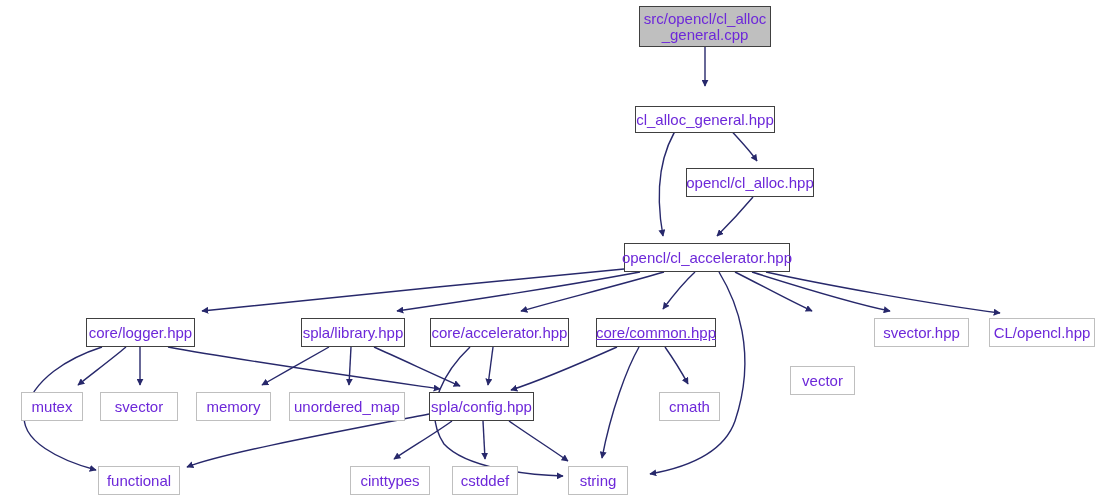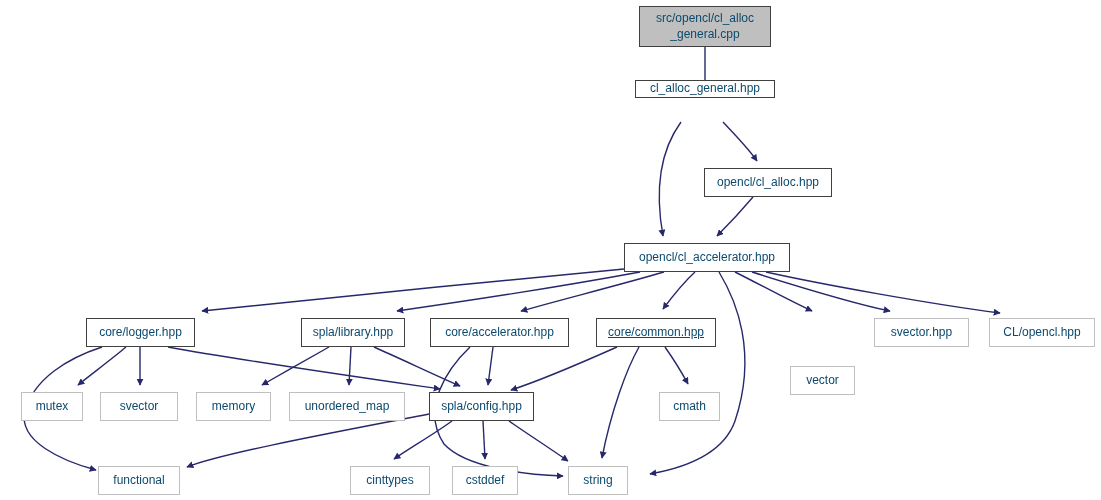--- a/index.html
+++ b/index.html
@@ -32,23 +32,23 @@
     width: 1101px;
     height: 500px;
   }
   .node {
     position: absolute;
     box-sizing: border-box;
     display: flex;
     align-items: center;
     justify-content: center;
     text-align: center;
-    font-size: 12px;
+    font-size: 15px;
     line-height: 15.5px;
-    color: #0c4a6e;
+    color: #6d28d9;
     background: #ffffff;
     border: 1px solid #bfbfbf;
     white-space: pre-line;
     letter-spacing: 0px;
   }
   .node.local {
     border: 1px solid #404040;
   }
   .node.root {
     background: #bfbfbf;
@@ -94,22 +94,22 @@
         <path d="M429,414 C358,428 225,452 187,467" fill="none" stroke="#27286b" stroke-width="1.4" marker-end="url(#arrowhead)"></path>
         <path d="M452,421 C434,434 410,448 394,459" fill="none" stroke="#27286b" stroke-width="1.4" marker-end="url(#arrowhead)"></path>
         <path d="M483,421 L485,459" fill="none" stroke="#27286b" stroke-width="1.4" marker-end="url(#arrowhead)"></path>
         <path d="M509,421 C526,433 551,449 568,461" fill="none" stroke="#27286b" stroke-width="1.4" marker-end="url(#arrowhead)"></path>
       </g>
   </svg>
 
   <div id="node-layer">
       <div class="node root" style="left: 639px; top: 6px; width: 132px; height: 41px;">src/opencl/cl_alloc
 _general.cpp</div>
-      <div class="node local" style="left: 635px; top: 80px; width: 140px; height: 18px;">cl_alloc_general.hpp</div>
-      <div class="node local" style="left: 704px; top: 168px; width: 128px; height: 29px;">opencl/cl_alloc.hpp</div>
+      <div class="node local" style="left: 635px; top: 106px; width: 140px; height: 27px;">cl_alloc_general.hpp</div>
+      <div class="node local" style="left: 686px; top: 168px; width: 128px; height: 29px;">opencl/cl_alloc.hpp</div>
       <div class="node local" style="left: 624px; top: 243px; width: 166px; height: 29px;">opencl/cl_accelerator.hpp</div>
       <div class="node local" style="left: 86px; top: 318px; width: 109px; height: 29px;">core/logger.hpp</div>
       <div class="node local" style="left: 301px; top: 318px; width: 104px; height: 29px;">spla/library.hpp</div>
       <div class="node local" style="left: 430px; top: 318px; width: 139px; height: 29px;">core/accelerator.hpp</div>
       <div class="node local" style="left: 596px; top: 318px; width: 120px; height: 29px; text-decoration: underline;">core/common.hpp</div>
       <div class="node system" style="left: 790px; top: 318px; width: 65px; height: 29px; margin-top: 48px;">vector</div>
       <div class="node system" style="left: 989px; top: 318px; width: 106px; height: 29px;">CL/opencl.hpp</div>
       <div class="node system" style="left: 874px; top: 318px; width: 95px; height: 29px;">svector.hpp</div>
       <div class="node system" style="left: 21px; top: 392px; width: 62px; height: 29px;">mutex</div>
       <div class="node system" style="left: 100px; top: 392px; width: 78px; height: 29px;">svector</div>

